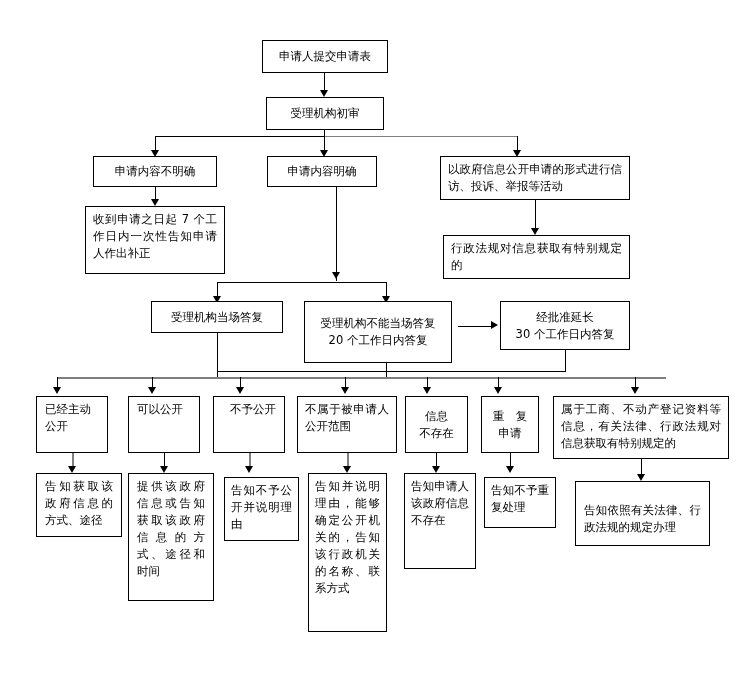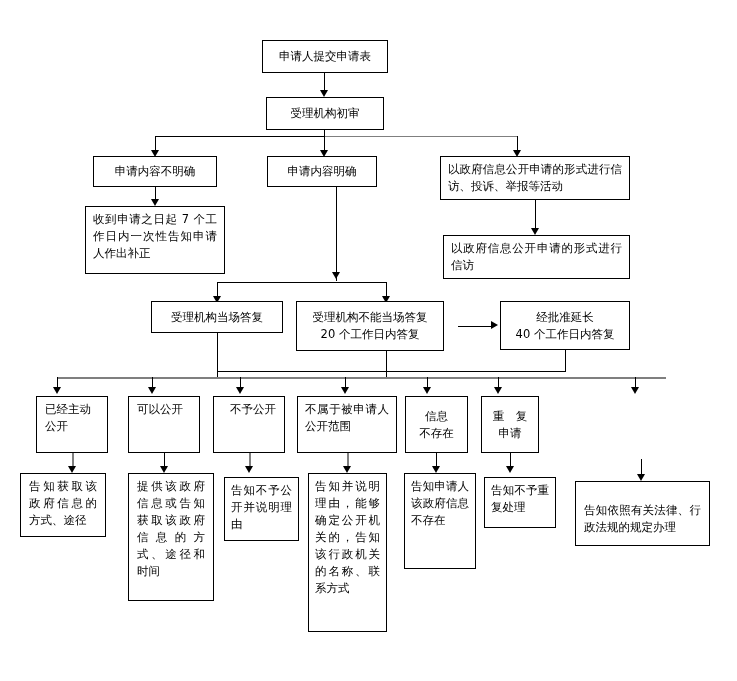--- a/index.html
+++ b/index.html
@@ -97,35 +97,35 @@
   <div class="arw" style="left:151px; top:199px;"></div>
 
   <div class="ln v" style="left:535px; top:200px; height:33px;"></div>
   <div class="arw" style="left:531px; top:228px;"></div>
 
   <div class="ln v" style="left:336px; top:187px; height:94px;"></div>
   <div class="arw" style="left:332px; top:272px;"></div>
 
   <div class="node justify" style="left:85px; top:206px; width:140px; height:68px; padding:4px 7px; text-align:justify; text-align-last:left;">收到申请之日起 7 个工作日内一次性告知申请人作出补正</div>
 
-  <div class="node justify" style="left:443px; top:235px; width:187px; height:44px; padding:4px 7px; text-align:justify; text-align-last:left;">以政府信息公开申请的形式进行信访</div>
+  <div class="node justify" style="left:443px; top:235px; width:187px; height:44px; padding:4px 7px; text-align:justify; text-align-last:left;">行政法规对信息获取有特别规定的</div>
 
   <div class="ln h" style="left:217px; top:282px; width:169px;"></div>
   <div class="ln v" style="left:217px; top:282px; height:16px;"></div>
   <div class="arw" style="left:213px; top:296px;"></div>
   <div class="ln v" style="left:386px; top:282px; height:16px;"></div>
   <div class="arw" style="left:382px; top:296px;"></div>
 
   <div class="node" style="left:151px; top:301px; width:132px; height:32px;">受理机构当场答复</div>
 
-  <div class="node" style="left:296px; top:301px; width:148px; height:50px;">受理机构不能当场答复
+  <div class="node" style="left:304px; top:301px; width:148px; height:62px;">受理机构不能当场答复
 20 个工作日内答复</div>
 
   <div class="node" style="left:500px; top:301px; width:130px; height:49px;">经批准延长
-40 个工作日内答复</div>
+30 个工作日内答复</div>
 
   <div class="ln h" style="left:458px; top:326px; width:35px;"></div>
   <div class="arw right" style="left:491px; top:321px;"></div>
 
   <div class="ln v" style="left:217px; top:333px; height:44px;"></div>
   <div class="ln v" style="left:386px; top:350px; height:27px;"></div>
   <div class="ln v" style="left:565px; top:350px; height:22px;"></div>
   <div class="ln h" style="left:217px; top:371px; width:349px;"></div>
 
   <div class="ln h grey" style="left:57px; top:377px; width:609px; height:2px;"></div>
@@ -158,20 +158,21 @@
   <div class="node" style="left:213px; top:396px; width:72px; height:57px; padding:4px 8px; text-align:right; display:block;">不予公开</div>
 
   <div class="node" style="left:297px; top:396px; width:100px; height:57px; padding:4px 7px; text-align:justify; text-align-last:left; display:block;">不属于被申请人公开范围</div>
 
   <div class="node" style="left:405px; top:396px; width:63px; height:57px;">信息
 不存在</div>
 
   <div class="node" style="left:481px; top:396px; width:58px; height:57px;">重　复
 申请</div>
 
+  <div class="node justify" style="left:553px; top:396px; width:176px; height:63px; padding:4px 7px; text-align:justify; text-align-last:left;">属于工商、不动产登记资料等信息，有关法律、行政法规对信息获取有特别规定的</div>
 
   <div class="ln v grey" style="left:72px; top:453px; height:15px; width:2px;"></div>
   <div class="arw" style="left:68px; top:466px;"></div>
 
   <div class="ln v" style="left:164px; top:453px; height:15px;"></div>
   <div class="arw" style="left:160px; top:466px;"></div>
 
   <div class="ln v grey" style="left:249px; top:453px; height:15px; width:2px;"></div>
   <div class="arw" style="left:245px; top:466px;"></div>
 
@@ -180,21 +181,21 @@
 
   <div class="ln v" style="left:436px; top:453px; height:15px;"></div>
   <div class="arw" style="left:432px; top:466px;"></div>
 
   <div class="ln v" style="left:510px; top:453px; height:15px;"></div>
   <div class="arw" style="left:506px; top:466px;"></div>
 
   <div class="ln v" style="left:641px; top:459px; height:18px;"></div>
   <div class="arw" style="left:637px; top:474px;"></div>
 
-  <div class="node justify" style="left:20px; top:473px; width:86px; height:64px; padding:4px 8px; text-align:justify; text-align-last:left;">告知获取该政府信息的方式、途径</div>
+  <div class="node justify" style="left:36px; top:473px; width:86px; height:64px; padding:4px 8px; text-align:justify; text-align-last:left;">告知获取该政府信息的方式、途径</div>
 
   <div class="node justify" style="left:128px; top:473px; width:86px; height:128px; padding:4px 8px; text-align:justify; text-align-last:left;">提供该政府信息或告知获取该政府信息的方式、途径和时间</div>
 
   <div class="node justify" style="left:308px; top:473px; width:79px; height:159px; padding:4px 6px; text-align:justify; text-align-last:left;">告知并说明理由，能够确定公开机关的，告知该行政机关的名称、联系方式</div>
 
   <div class="node justify" style="left:224px; top:477px; width:75px; height:64px; padding:4px 6px; text-align:justify; text-align-last:left;">告知不予公开并说明理由</div>
 
   <div class="node justify" style="left:404px; top:473px; width:72px; height:96px; padding:4px 6px; text-align:justify; text-align-last:left;">告知申请人该政府信息不存在</div>
 
   <div class="node justify" style="left:484px; top:477px; width:72px; height:51px; padding:4px 6px; text-align:justify; text-align-last:left;">告知不予重复处理</div>

